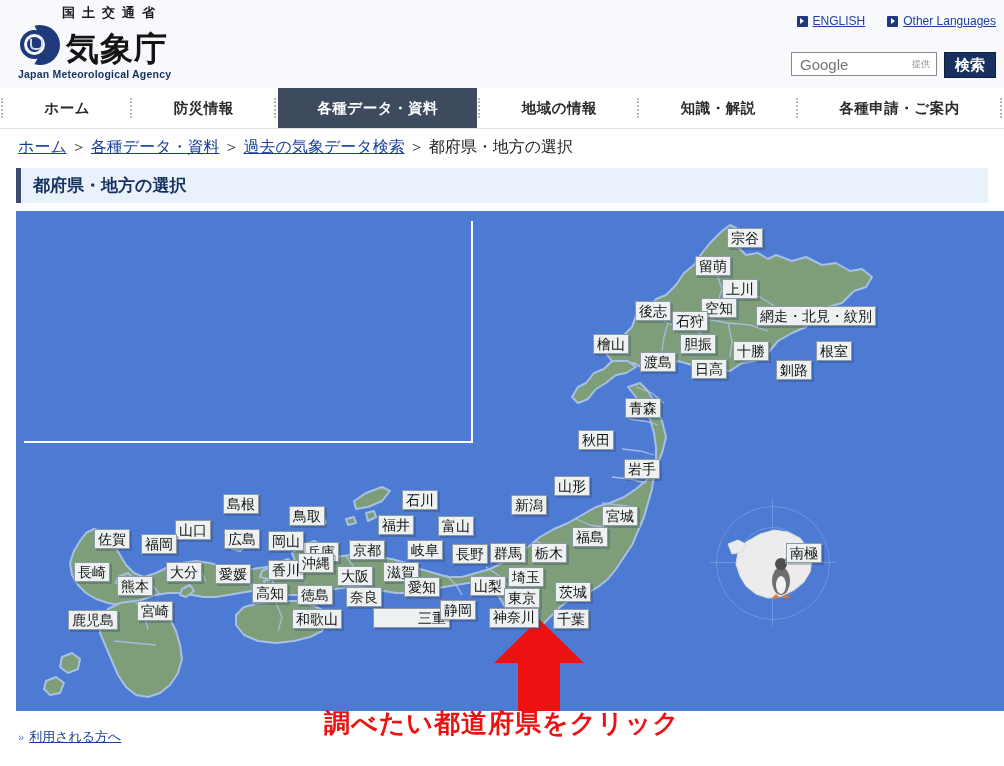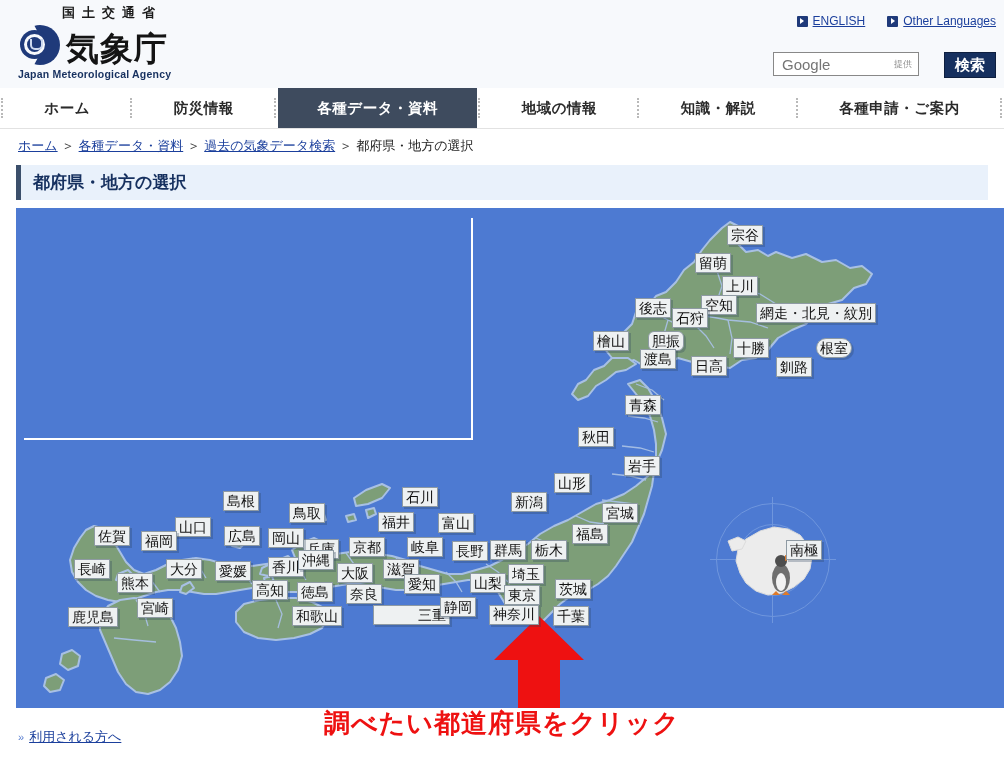--- a/index.html
+++ b/index.html
@@ -51,21 +51,21 @@
   .lang-row{display:flex;justify-content:flex-end;align-items:center;gap:22px;margin-bottom:6px;}
   .lang-item{display:flex;align-items:center;gap:5px;}
   .sq-icon{
     width:11px;height:11px;background:#1f3a7a;border-radius:1px;position:relative;flex:0 0 auto;
   }
   .sq-icon::after{
     content:"";position:absolute;left:3.5px;top:2.5px;
     border-left:4px solid #ffffff;border-top:3px solid transparent;border-bottom:3px solid transparent;
   }
   .lang-link{font-size:12px;color:#1b3f9c;text-decoration:underline;cursor:pointer;}
-  .search-row{display:flex;justify-content:flex-end;align-items:stretch;gap:25px;margin-top:24px;}
+  .search-row{display:flex;justify-content:flex-end;align-items:stretch;gap:7px;margin-top:24px;}
   .search-box{
     width:146px;height:24px;border:1px solid #888;background:#fff;
     display:flex;align-items:center;padding:0 6px;box-sizing:border-box;
   }
   .search-box input{
     border:0;outline:0;width:100%;font-size:15px;color:#9a9a9a;background:transparent;
     font-family:"Liberation Sans",sans-serif;
   }
   .gtag{font-size:9px;color:#8b8b8b;margin-left:3px;white-space:nowrap;}
   .search-btn{
@@ -78,21 +78,21 @@
     height:40px;background:#ffffff;display:flex;align-items:stretch;
     border-bottom:1px solid #e2e2e2;
   }
   .nav-sep{width:1px;align-self:center;height:20px;border-left:2px dotted #b9b9b9;margin:0 1px;}
   .nav-item{
     flex:1 1 auto;display:flex;align-items:center;justify-content:center;
     font-size:14.5px;color:#2b2b2b;cursor:pointer;font-weight:bold;letter-spacing:.5px;
   }
   .nav-item.active{background:#3e4b5e;color:#ffffff;}
   
-  .crumb{font-size:13px;padding:8px 0 6px 18px;color:#222;}
+  .crumb{font-size:16px;padding:8px 0 6px 18px;color:#222;}
   .crumb a{color:#1b3f9c;text-decoration:underline;cursor:pointer;}
   .crumb .sep{margin:0 4px;color:#444;}
   
   .page-title{
     margin:4px 16px 0 16px;background:#e9f1fb;border-left:5px solid #3b4f6b;
     font-size:17px;font-weight:bold;color:#16305f;padding:6px 0 6px 12px;
   }
   
   .map-wrap{
     position:relative;margin:8px 16px 0 16px;width:1000px;height:500px;
@@ -311,23 +311,23 @@
 
   <div id="region-labels">
       <div class="plabel" style="left: 711px; top: 17px;">宗谷</div>
       <div class="plabel" style="left: 679px; top: 45px;">留萌</div>
       <div class="plabel" style="left: 706px; top: 68px;">上川</div>
       <div class="plabel" style="left: 685px; top: 87px;">空知</div>
       <div class="plabel" style="left: 619px; top: 90px;">後志</div>
       <div class="plabel" style="left: 656px; top: 100px;">石狩</div>
       <div class="plabel" style="left: 740px; top: 95px;">網走・北見・紋別</div>
       <div class="plabel" style="left: 577px; top: 123px;">檜山</div>
-      <div class="plabel" style="left: 632px; top: 123px; border-radius: 6px;">胆振</div>
+      <div class="plabel" style="left: 664px; top: 123px;">胆振</div>
       <div class="plabel" style="left: 717px; top: 130px;">十勝</div>
-      <div class="plabel" style="left: 800px; top: 130px; border-radius: 10px;">根室</div>
+      <div class="plabel" style="left: 800px; top: 130px;">根室</div>
       <div class="plabel" style="left: 624px; top: 141px;">渡島</div>
       <div class="plabel" style="left: 675px; top: 148px;">日高</div>
       <div class="plabel" style="left: 760px; top: 149px;">釧路</div>
       <div class="plabel" style="left: 609px; top: 187px;">青森</div>
       <div class="plabel" style="left: 562px; top: 219px;">秋田</div>
       <div class="plabel" style="left: 608px; top: 248px;">岩手</div>
       <div class="plabel" style="left: 538px; top: 265px;">山形</div>
       <div class="plabel" style="left: 495px; top: 284px;">新潟</div>
       <div class="plabel" style="left: 586px; top: 295px;">宮城</div>
       <div class="plabel" style="left: 556px; top: 316px; text-align: center;">福島</div>

